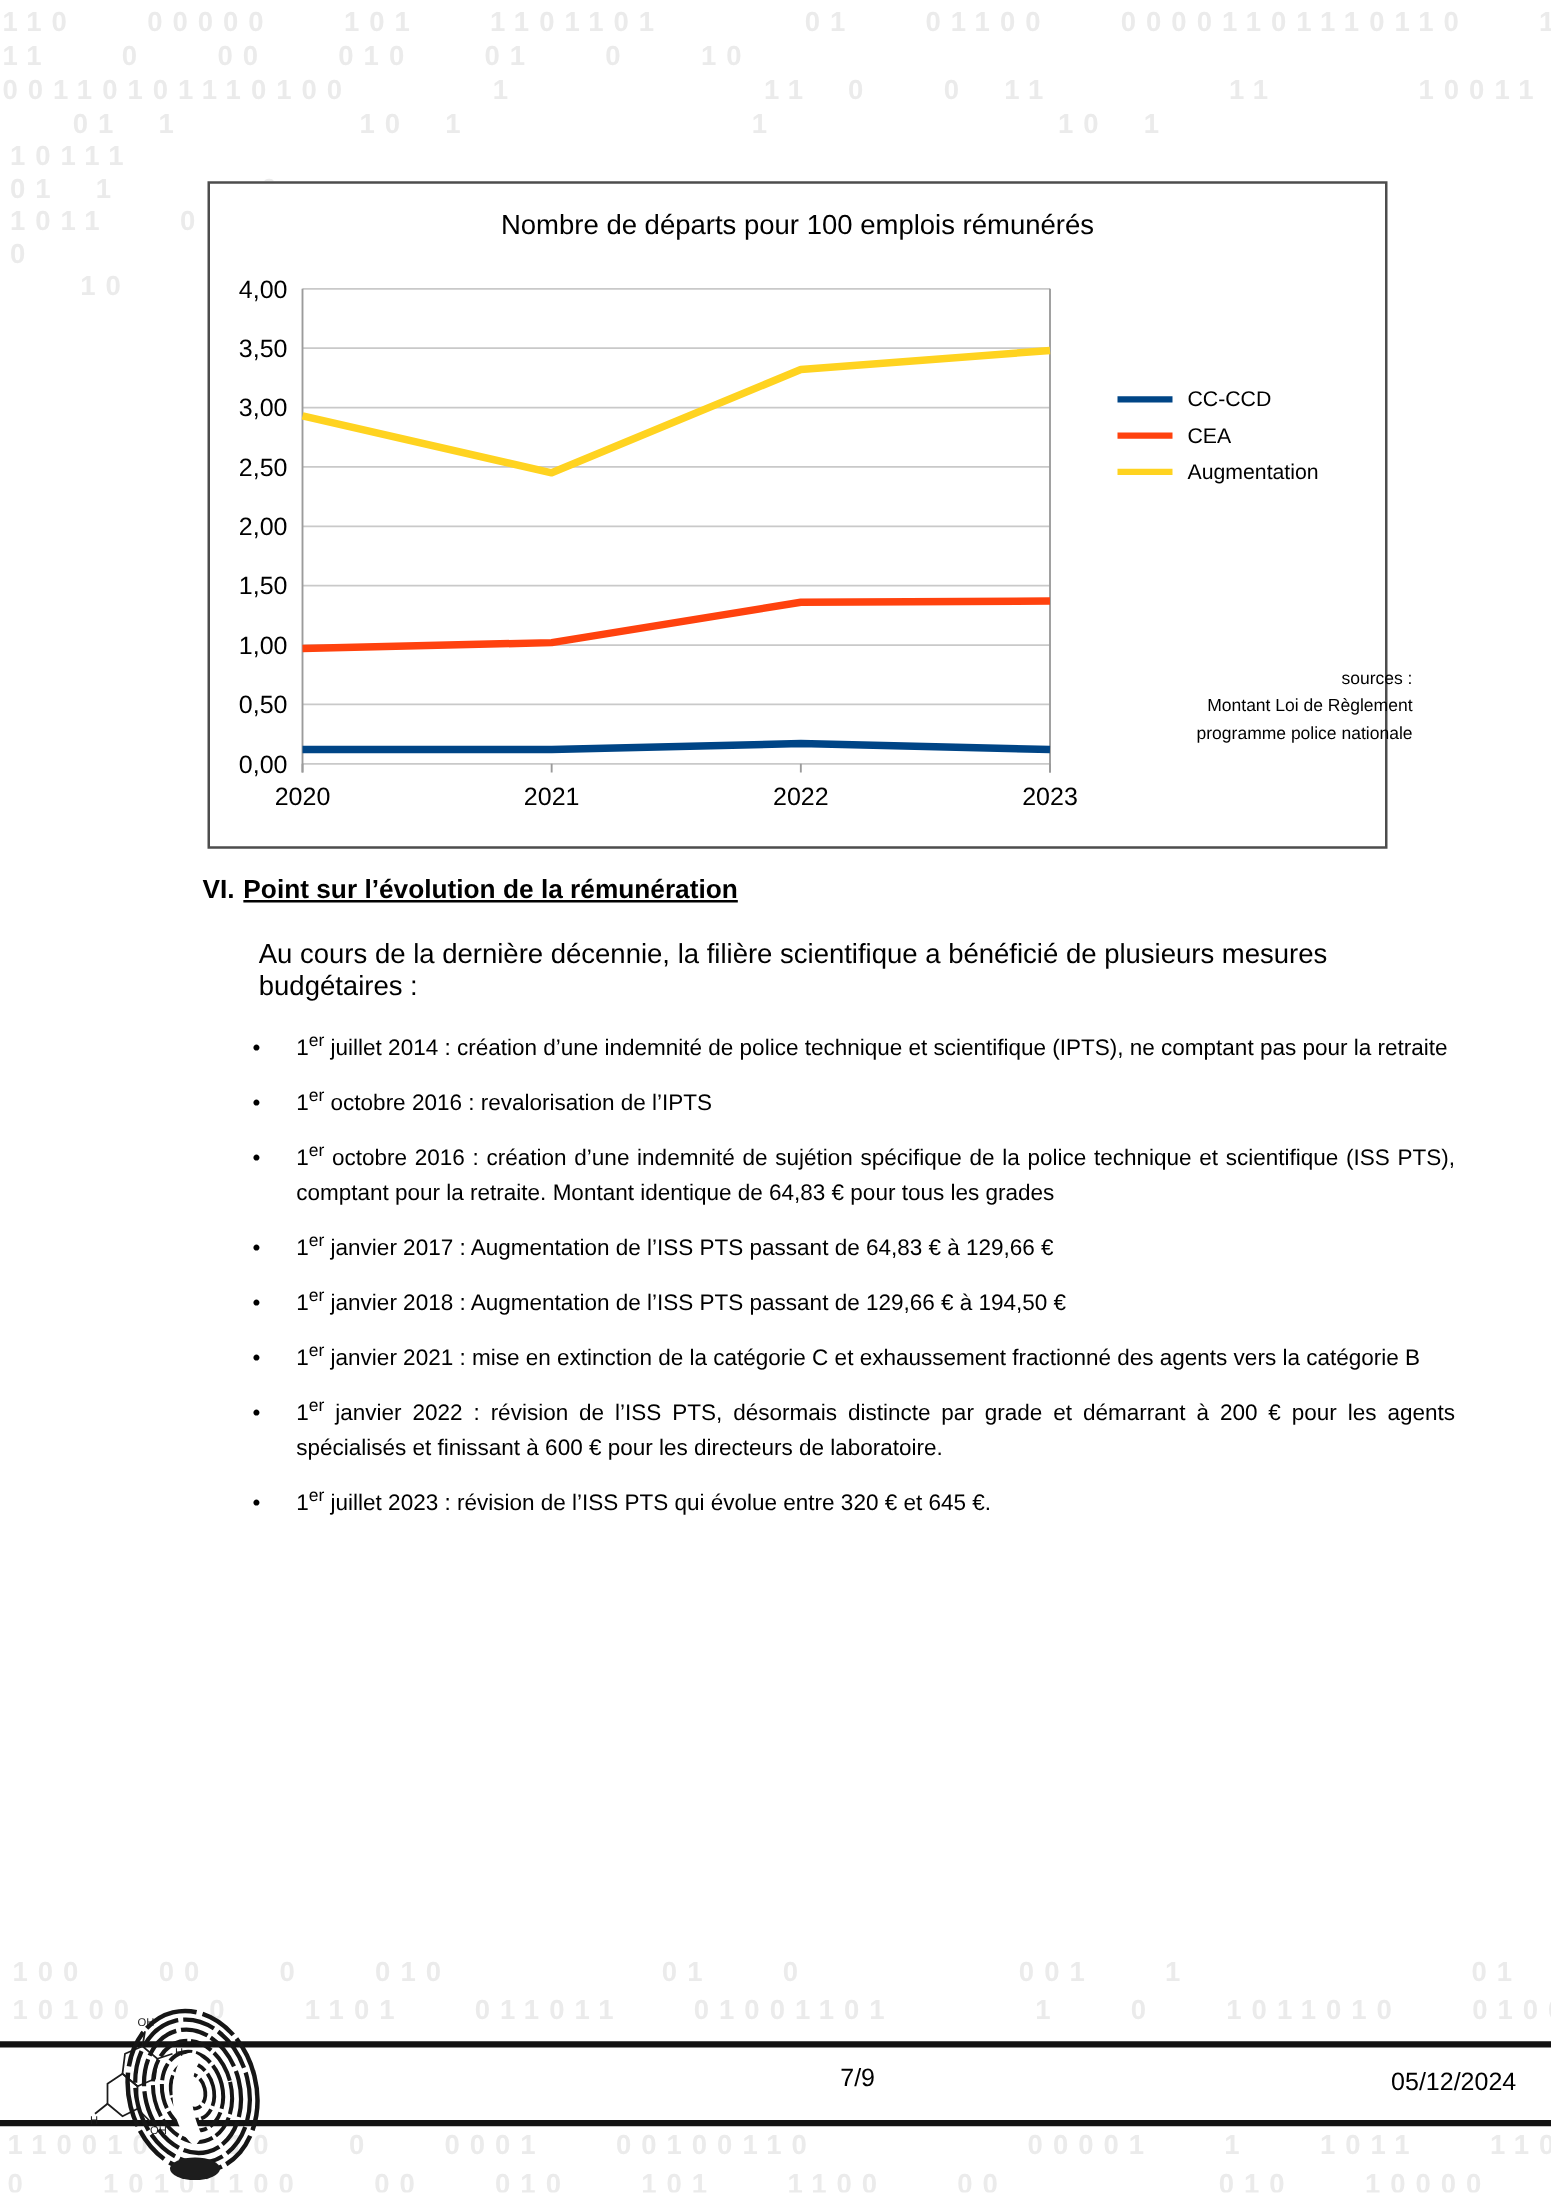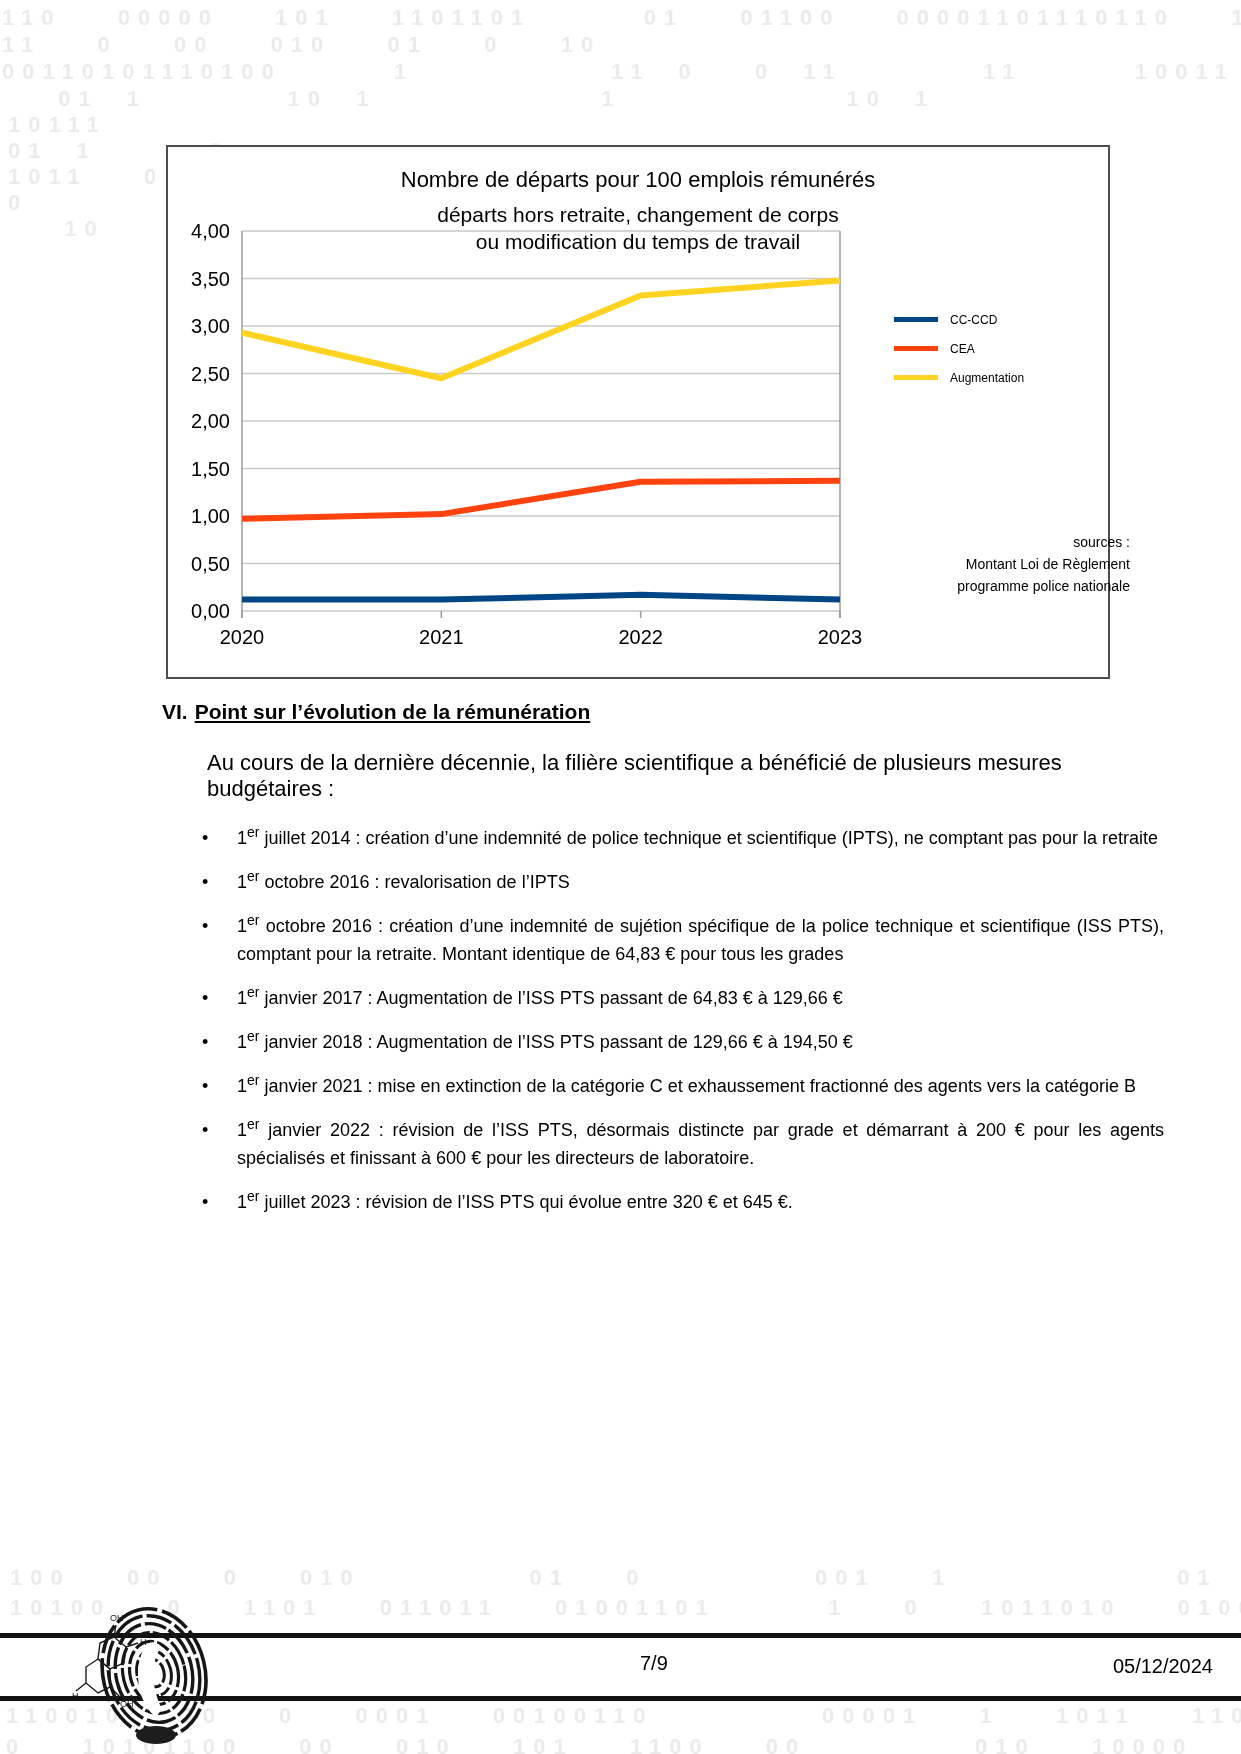--- a/index.html
+++ b/index.html
@@ -27,41 +27,41 @@
   #chart-box{
     position:absolute;left:166px;top:145px;width:944px;height:534px;
     background:#fff;border:2px solid #4d4d4d;box-sizing:border-box;z-index:2;
   }
   #chart-title{position:absolute;top:20px;left:0;right:0;text-align:center;font-size:22px;}
   #chart-subtitle{position:absolute;top:54px;left:0;right:0;text-align:center;font-size:21px;line-height:27px;}
   #chart-svg{position:absolute;left:0;top:0;}
   #legend{position:absolute;left:726px;top:158px;}
   .legend-item{display:flex;align-items:center;height:29px;}
   .legend-swatch{width:44px;height:5px;margin-right:12px;flex:0 0 auto;}
-  .legend-label{font-size:12px;white-space:nowrap;}
+  .legend-label{font-size:17px;white-space:nowrap;}
   #sources{position:absolute;left:688px;top:384px;width:274px;text-align:right;font-size:14px;line-height:22px;}
 
   
   #content{position:absolute;left:118px;top:700px;width:1002px;z-index:2;margin-left:44px;}
   #section-heading{font-size:21px;font-weight:bold;margin:0;}
   #section-heading .sec-title{text-decoration:underline;margin-left:7px;}
   #intro{margin:26px 0 0 45px;font-size:22px;}
   #bullets{list-style:none;margin:22px 0 0 0;padding:0;}
   #bullets li{
     position:relative;padding-left:75px;margin-bottom:16px;
     font-size:18px;line-height:28px;text-align:justify;
   }
   #bullets li .dot{position:absolute;left:40px;top:0;}
   #bullets sup{font-size:14px;vertical-align:super;line-height:0;}
 
   
   .footer-rule{position:absolute;left:0;width:1241px;height:5px;background:#121212;z-index:1;}
   #footer-rule-top{top:1633px;}
   #footer-rule-bottom{top:1696px;}
-  #footer-page{position:absolute;left:640px;top:1652px;width:60px;text-align:left;font-size:20px;z-index:2;}
+  #footer-page{position:absolute;left:640px;top:1652px;width:60px;text-align:right;font-size:20px;z-index:2;}
   #footer-date{position:absolute;right:28px;top:1655px;font-size:20px;z-index:2;}
   #footer-logo{position:absolute;left:72px;top:1605px;z-index:3;}
 </style>
 </head>
 <body>
 
 <div id="binary-top" class="binary-block">
     <div class="binary-row" style="color: rgb(235, 235, 235);">110  00000  101  1101101    01  01100  00001101110110  1001  01  1010000</div>
     <div class="binary-row" style="color: rgb(235, 235, 235);">11  0  00  010  01  0  10                             10  010010000010101100000 10</div>
     <div class="binary-row" style="color: rgb(235, 235, 235);">00110101110100    1       11 0  0 11     11    10011  01           0  01  11101</div>
@@ -111,24 +111,20 @@
       <text x="273.33333333333337" y="497" text-anchor="middle" font-size="20" fill="#000">2021</text>
       <line x1="472.6666666666667" y1="464" x2="472.6666666666667" y2="471" stroke="#9b9b9b" stroke-width="1.5"></line>
       <text x="472.6666666666667" y="497" text-anchor="middle" font-size="20" fill="#000">2022</text>
       <line x1="672" y1="464" x2="672" y2="471" stroke="#9b9b9b" stroke-width="1.5"></line>
       <text x="672" y="497" text-anchor="middle" font-size="20" fill="#000">2023</text>
       <polyline points="74,452.6 273.33333333333337,452.6 472.6666666666667,447.85 672,452.6" fill="none" stroke="#004586" stroke-width="6" stroke-linejoin="round"></polyline>
       <polyline points="74,371.85 273.33333333333337,367.1 472.6666666666667,334.79999999999995 672,333.85" fill="none" stroke="#FF420E" stroke-width="6" stroke-linejoin="round"></polyline>
       <polyline points="74,185.64999999999998 273.33333333333337,231.24999999999997 472.6666666666667,148.60000000000002 672,133.39999999999998" fill="none" stroke="#FFD320" stroke-width="6" stroke-linejoin="round"></polyline>
     </svg>
   <div id="chart-title">Nombre de départs pour 100 emplois rémunérés</div>
-  <div id="chart-subtitle">
-    <div>départs hors retraite, changement de corps</div>
-    <div>ou modification du temps de travail</div>
-  </div>
   <div id="legend">
       <div class="legend-item">
         <span class="legend-swatch" style="background: rgb(0, 69, 134);"></span>
         <span class="legend-label">CC-CCD</span>
       </div>
       <div class="legend-item">
         <span class="legend-swatch" style="background: rgb(255, 66, 14);"></span>
         <span class="legend-label">CEA</span>
       </div>
       <div class="legend-item">

